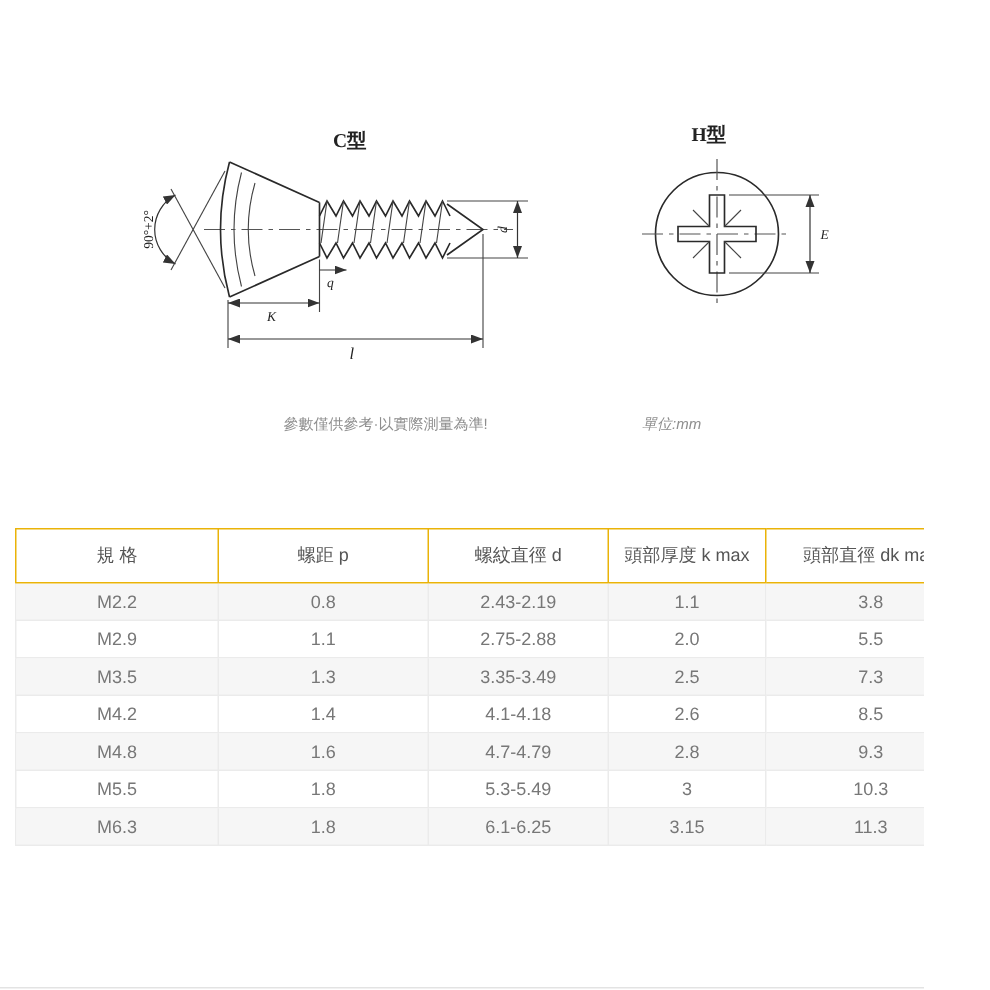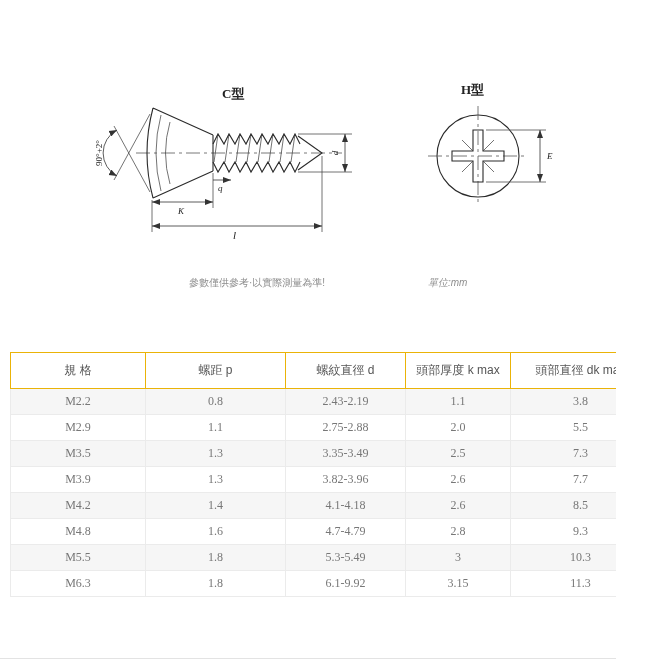--- a/index.html
+++ b/index.html
@@ -19,21 +19,21 @@
   .centerline{stroke:#555;stroke-width:0.8;fill:none;stroke-dasharray:14 4 3 4;}
   .note-row{position:absolute;top:276px;left:4px;width:100%;height:18px;
     font-size:10px;color:#8e8e8e;}
   .note{position:absolute;left:185px;}
   .unit{position:absolute;left:424px;font-style:italic;}
   .spec-table{position:absolute;top:352px;left:10px;width:640px;}
   table{border-collapse:collapse;table-layout:fixed;width:640px;font-size:12px;}
   th{font-weight:normal;color:#555;padding:9px 4px;border:1px solid #eab308;
      text-align:center;background:#fff;white-space:nowrap;overflow:hidden;}
   td{color:#777;padding:5px 4px;border:1px solid #ebebeb;text-align:center;
-     white-space:nowrap;overflow:hidden;font-family:Liberation Serif, serif;}
+     white-space:nowrap;overflow:hidden;}
   tbody tr:nth-child(odd){background:#f6f6f6;}
   tbody tr:nth-child(even){background:#fff;}
   .bottom-line{position:absolute;left:0;bottom:1px;width:100%;height:1px;background:#e3e3e3;}
 </style>
 </head>
 <body>
 
 <div class="page">
 
   <svg class="drawing" width="660" height="215" viewBox="0 0 660 215">
@@ -165,27 +165,20 @@
           <td>5.5</td>
         </tr>
         <tr>
           <td>M3.5</td>
           <td>1.3</td>
           <td>3.35-3.49</td>
           <td>2.5</td>
           <td>7.3</td>
         </tr>
         <tr>
-          <td>M3.9</td>
-          <td>1.3</td>
-          <td>3.82-3.96</td>
-          <td>2.6</td>
-          <td>7.7</td>
-        </tr>
-        <tr>
           <td>M4.2</td>
           <td>1.4</td>
           <td>4.1-4.18</td>
           <td>2.6</td>
           <td>8.5</td>
         </tr>
         <tr>
           <td>M4.8</td>
           <td>1.6</td>
           <td>4.7-4.79</td>
@@ -195,21 +188,21 @@
         <tr>
           <td>M5.5</td>
           <td>1.8</td>
           <td>5.3-5.49</td>
           <td>3</td>
           <td>10.3</td>
         </tr>
         <tr>
           <td>M6.3</td>
           <td>1.8</td>
-          <td>6.1-9.92</td>
+          <td>6.1-6.25</td>
           <td>3.15</td>
           <td>11.3</td>
         </tr>
       </tbody>
     </table>
   </div>
 
   <div class="bottom-line"></div>
 </div>
 

